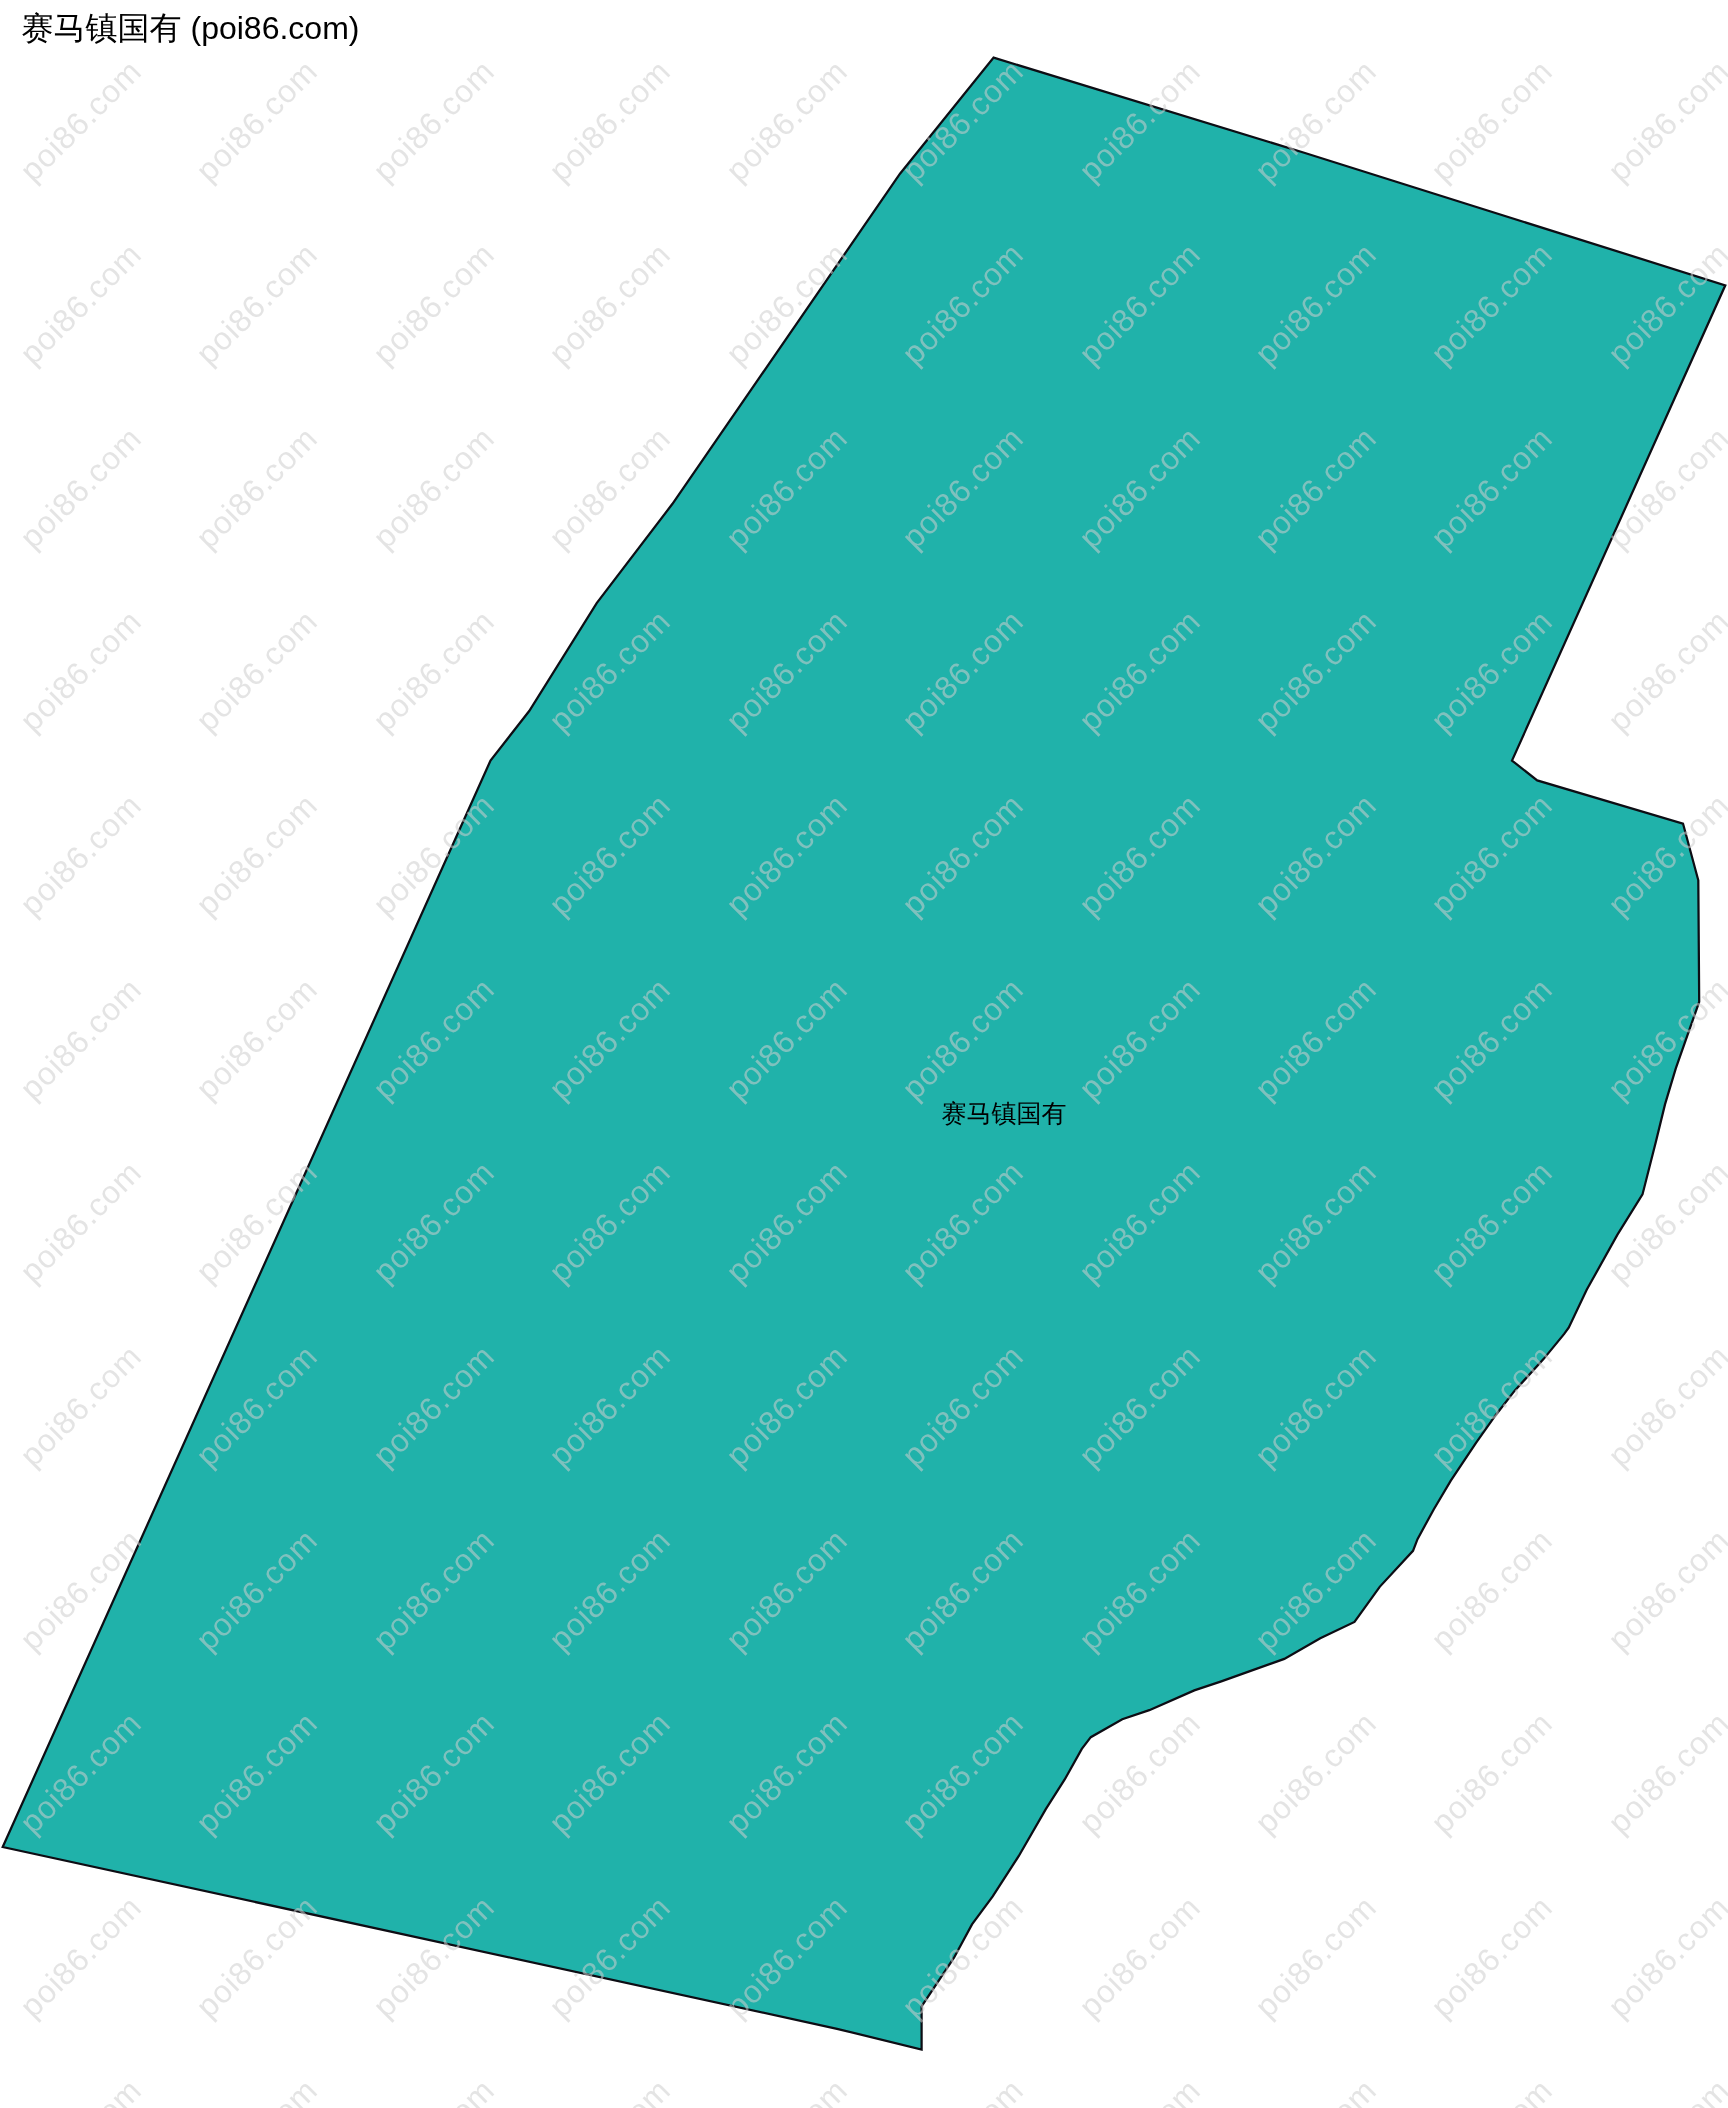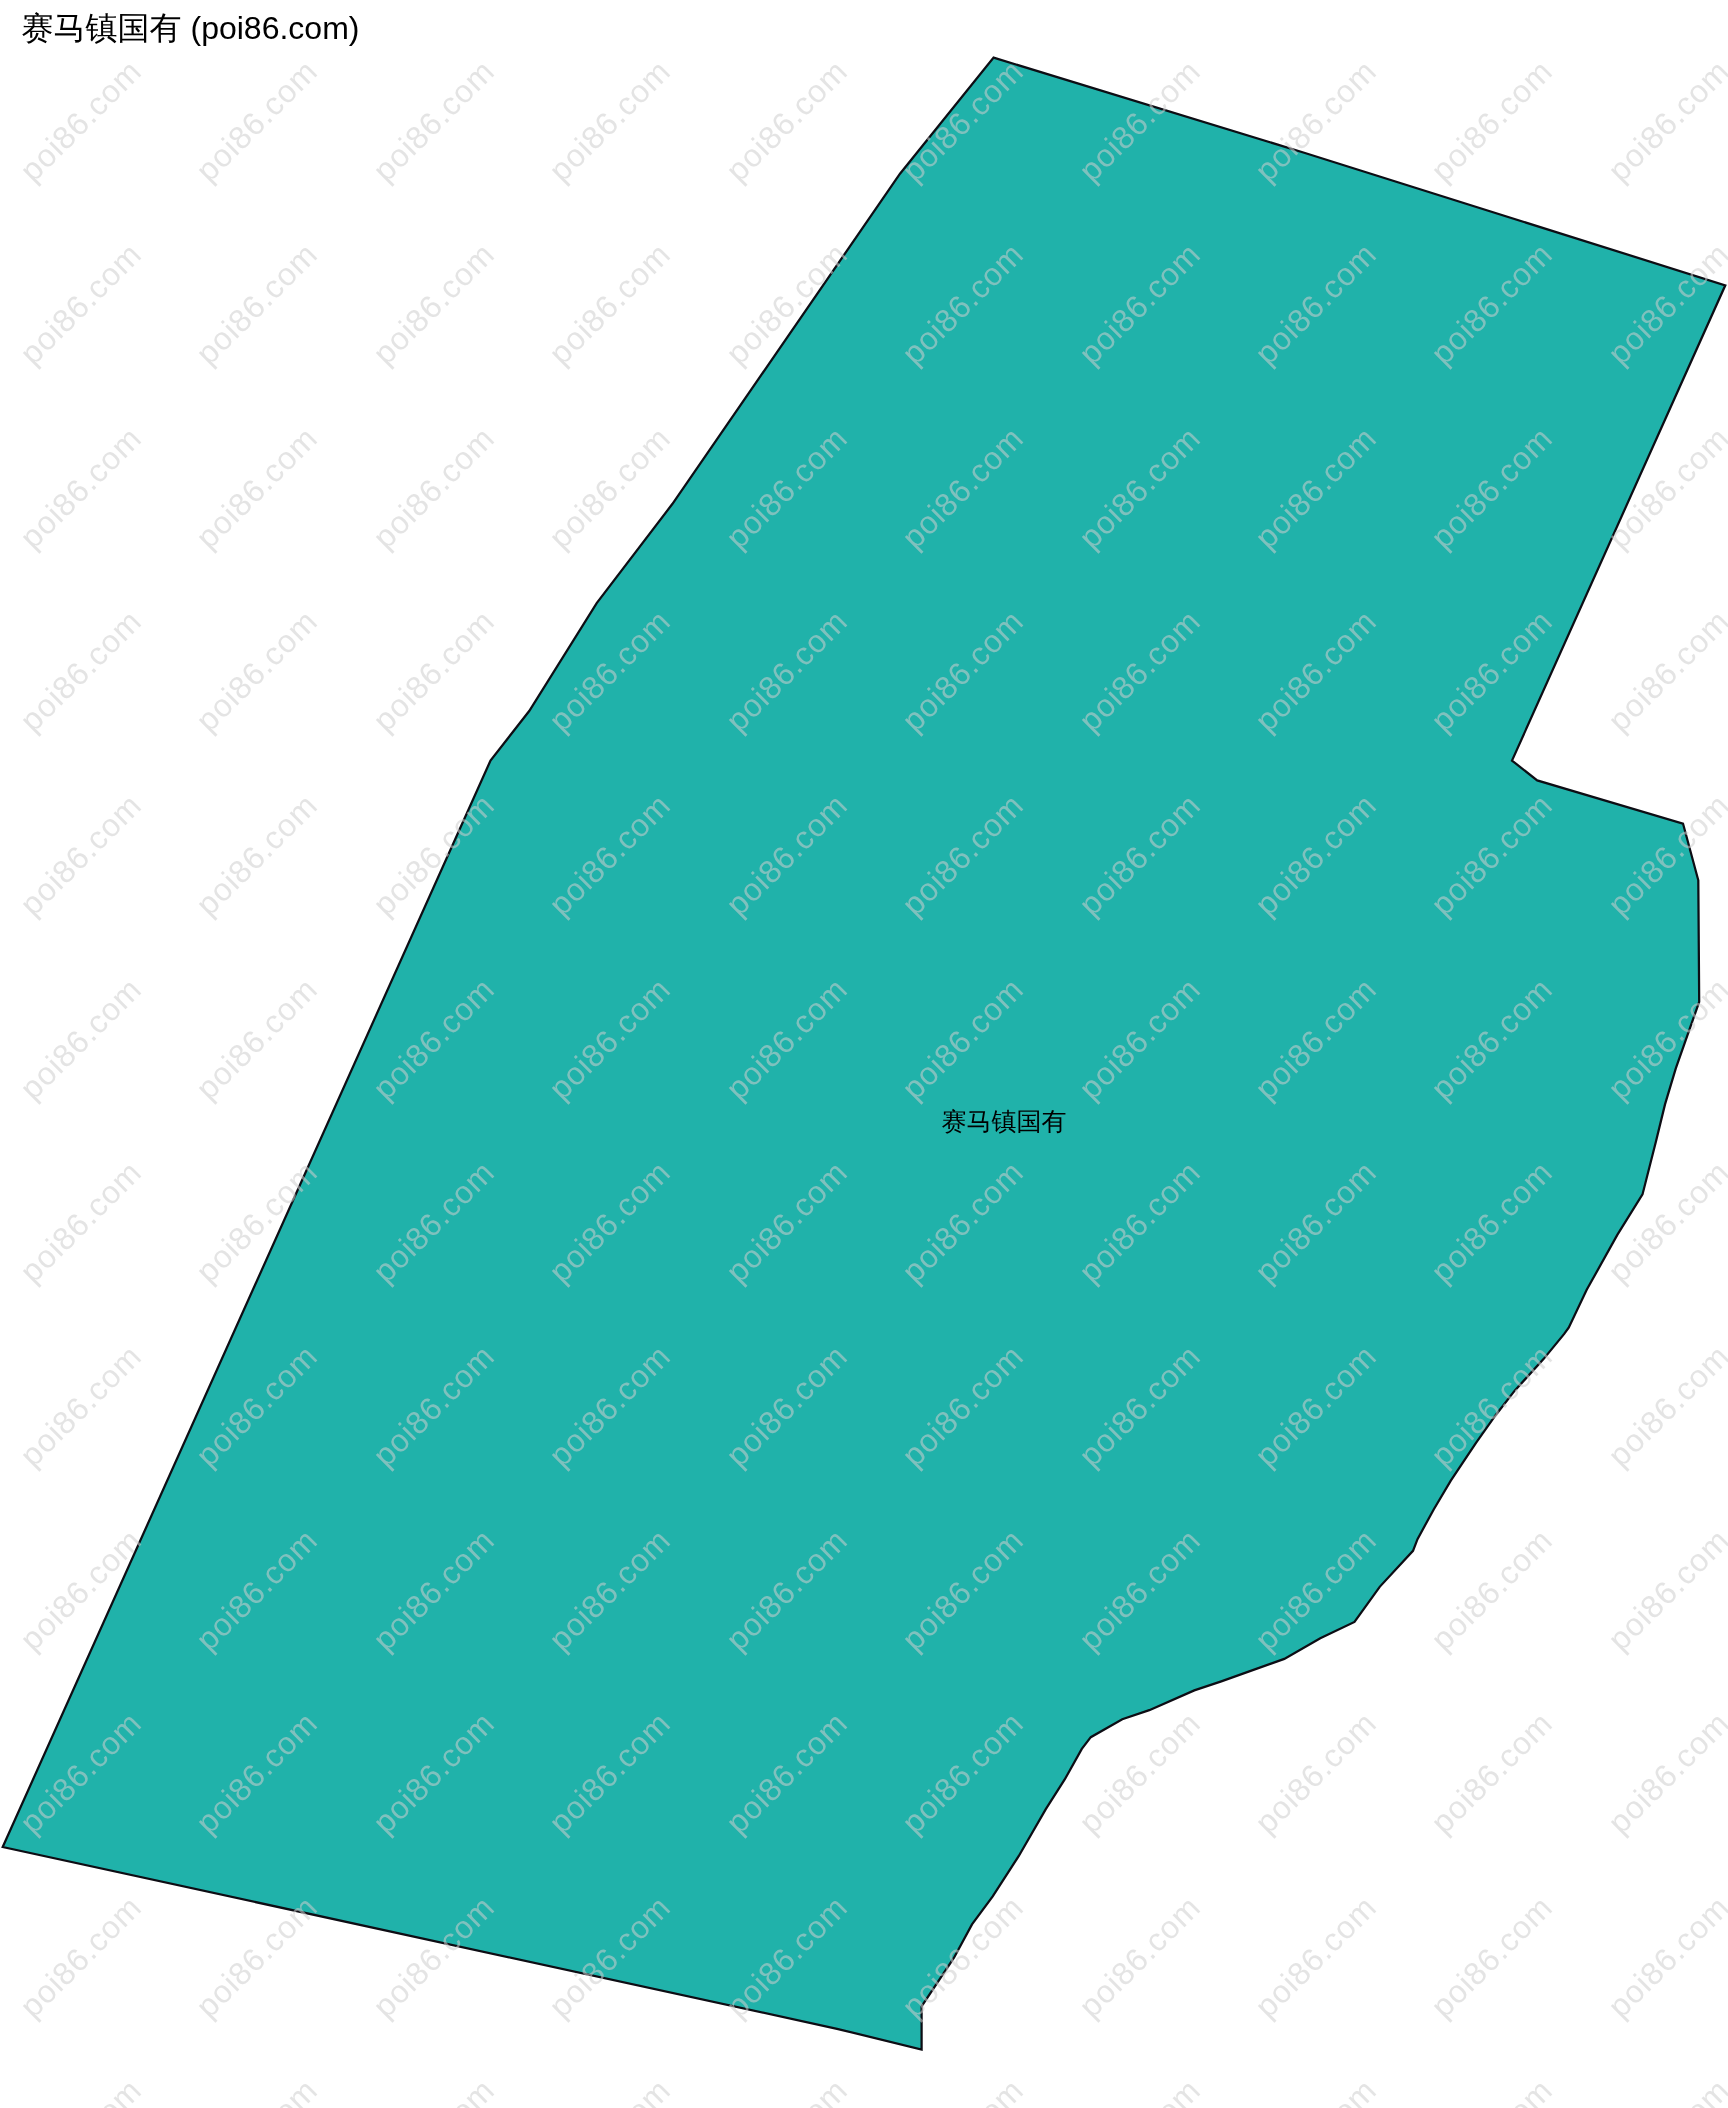--- a/index.html
+++ b/index.html
@@ -183,16 +183,16 @@
     <span class="wm" style="left: 434px; top: 2140px; color: rgba(205, 205, 205, 0.55); font-size: 32px; transform: translate(-50%, -50%) rotate(-45deg);">poi86.com</span>
     <span class="wm" style="left: 610px; top: 2140px; color: rgba(205, 205, 205, 0.55); font-size: 32px; transform: translate(-50%, -50%) rotate(-45deg);">poi86.com</span>
     <span class="wm" style="left: 787px; top: 2140px; color: rgba(205, 205, 205, 0.55); font-size: 32px; transform: translate(-50%, -50%) rotate(-45deg);">poi86.com</span>
     <span class="wm" style="left: 963px; top: 2140px; color: rgba(205, 205, 205, 0.55); font-size: 32px; transform: translate(-50%, -50%) rotate(-45deg);">poi86.com</span>
     <span class="wm" style="left: 1140px; top: 2140px; color: rgba(205, 205, 205, 0.55); font-size: 32px; transform: translate(-50%, -50%) rotate(-45deg);">poi86.com</span>
     <span class="wm" style="left: 1316px; top: 2140px; color: rgba(205, 205, 205, 0.55); font-size: 32px; transform: translate(-50%, -50%) rotate(-45deg);">poi86.com</span>
     <span class="wm" style="left: 1492px; top: 2140px; color: rgba(205, 205, 205, 0.55); font-size: 32px; transform: translate(-50%, -50%) rotate(-45deg);">poi86.com</span>
     <span class="wm" style="left: 1669px; top: 2140px; color: rgba(205, 205, 205, 0.55); font-size: 32px; transform: translate(-50%, -50%) rotate(-45deg);">poi86.com</span>
   </div>
 
-<div id="region-label" style="left: 1004px; top: 1113px; color: rgb(0, 0, 0); margin-top: 8px;">赛马镇国有</div>
+<div id="region-label" style="left: 1004px; top: 1113px; color: rgb(0, 0, 0);">赛马镇国有</div>
 
 <div id="page-title">赛马镇国有 (poi86.com)</div>
 
 
 </body></html>

